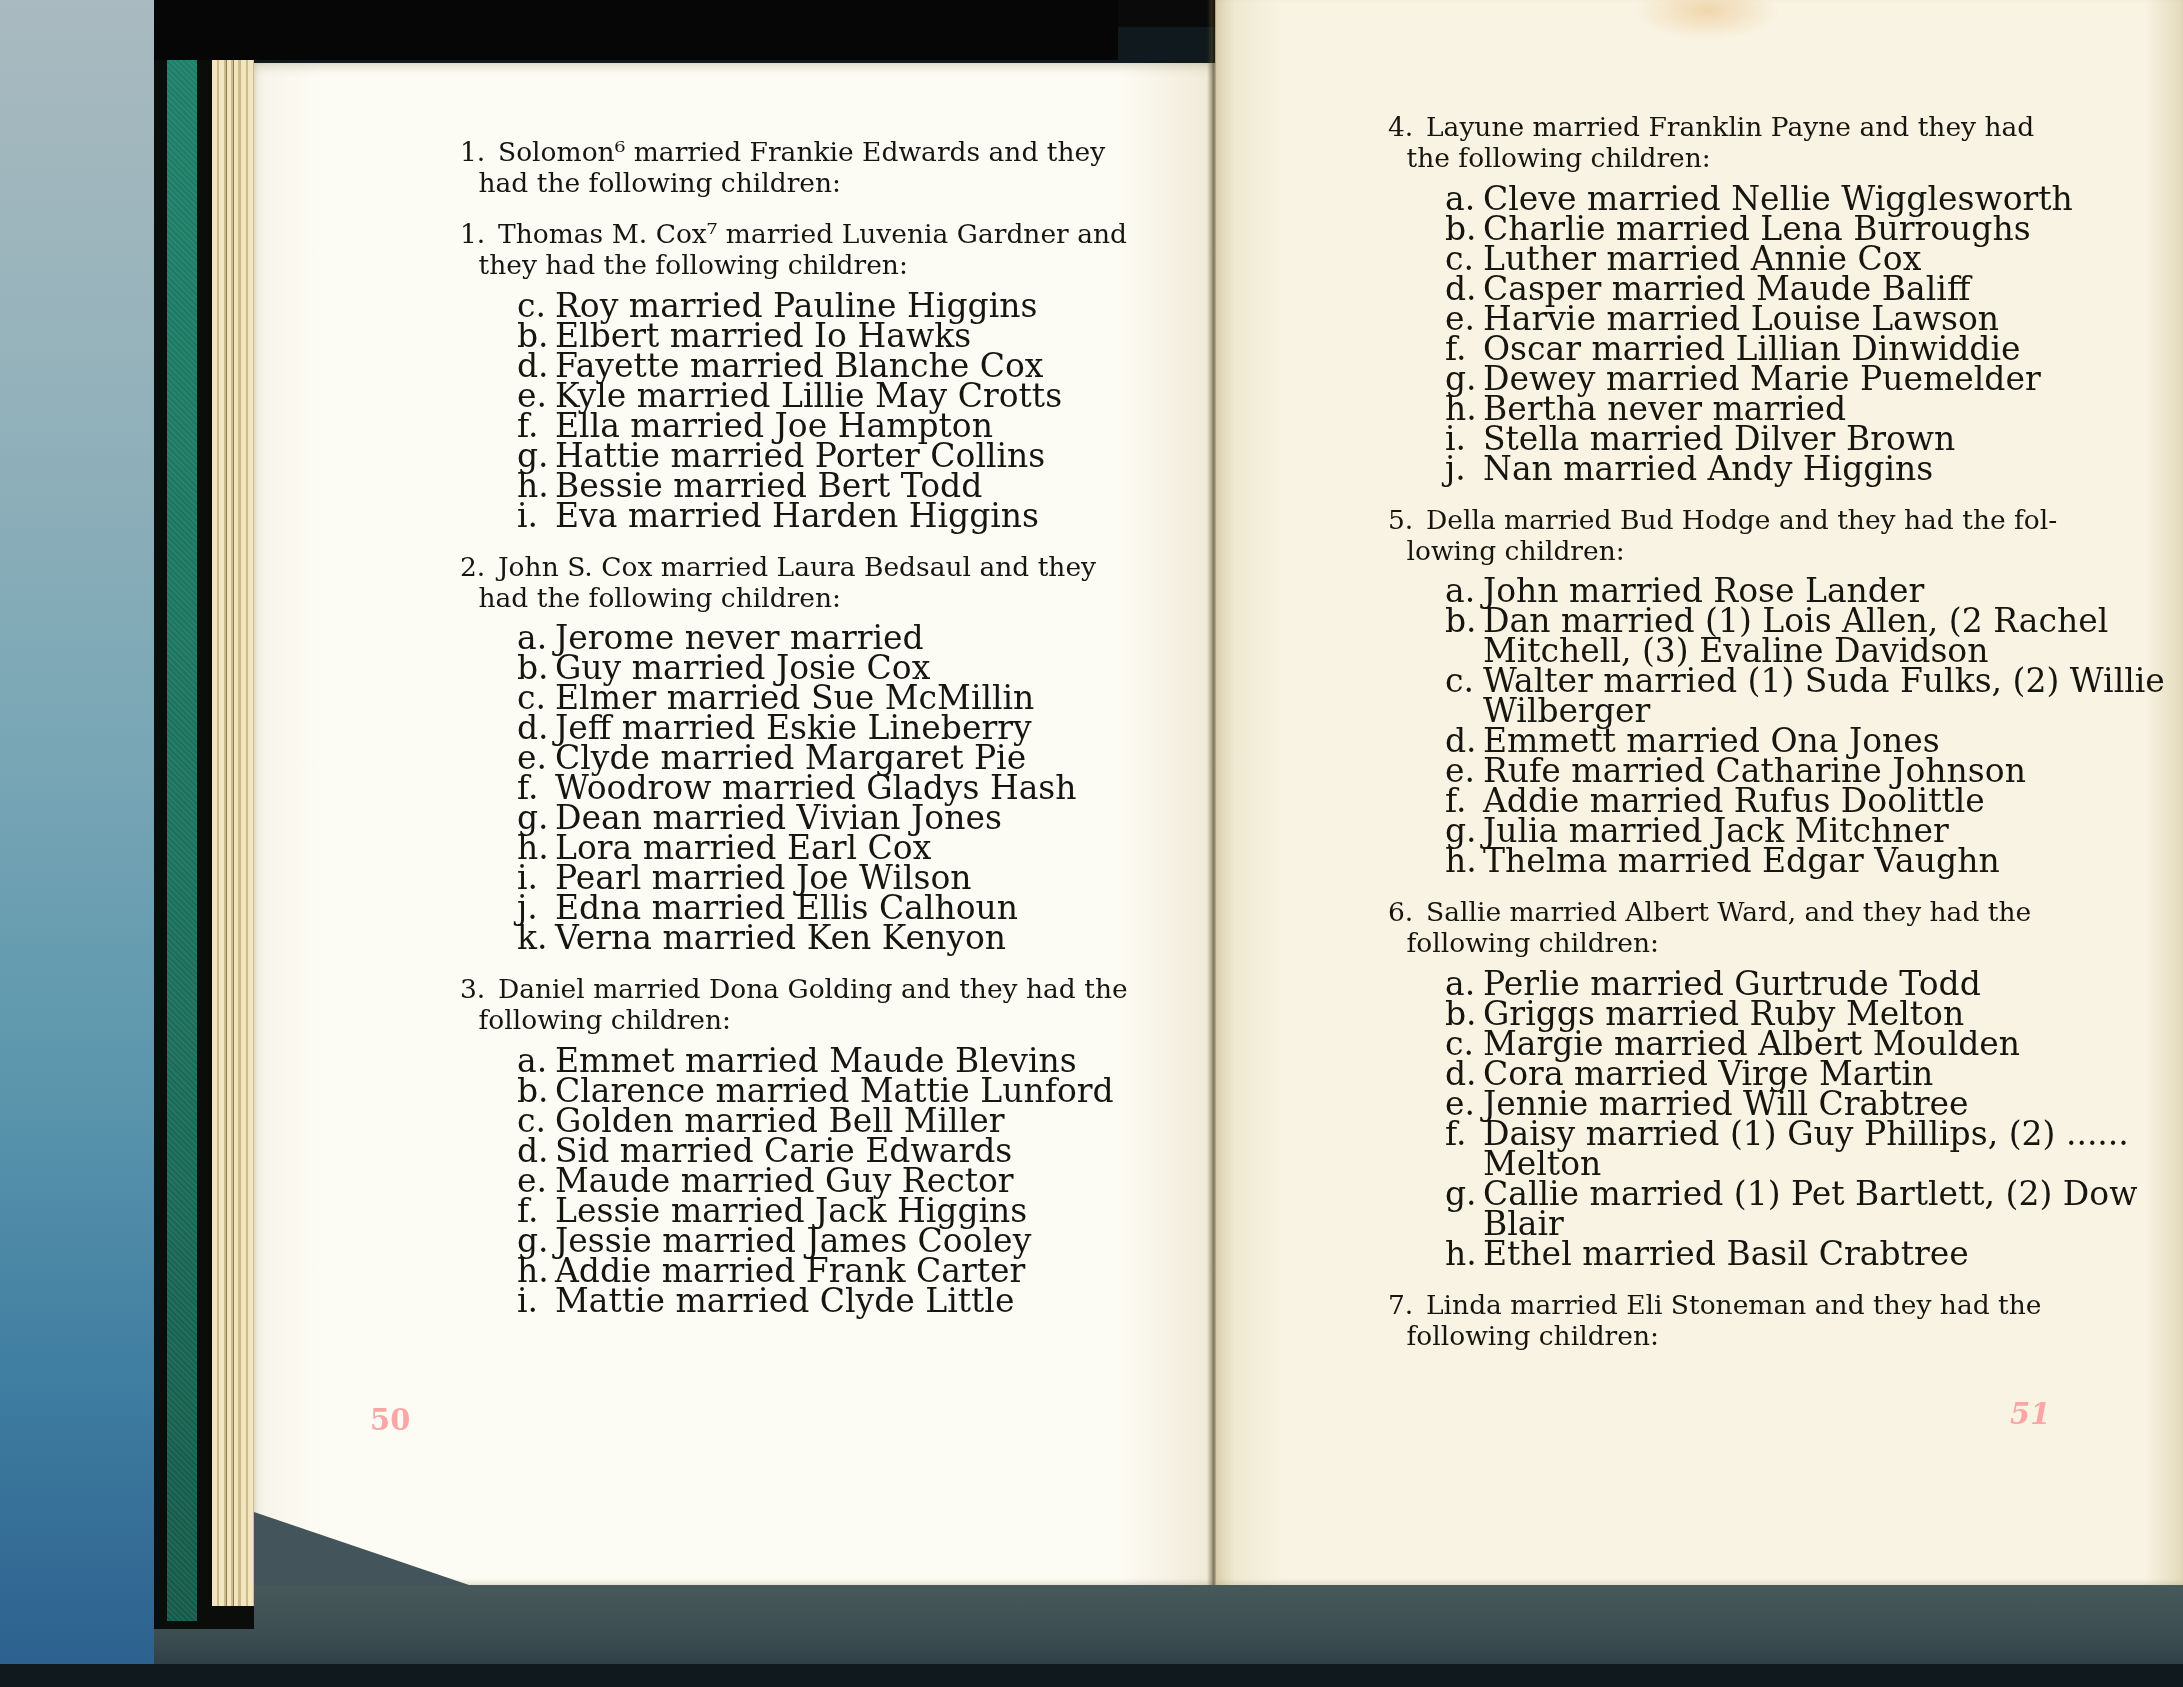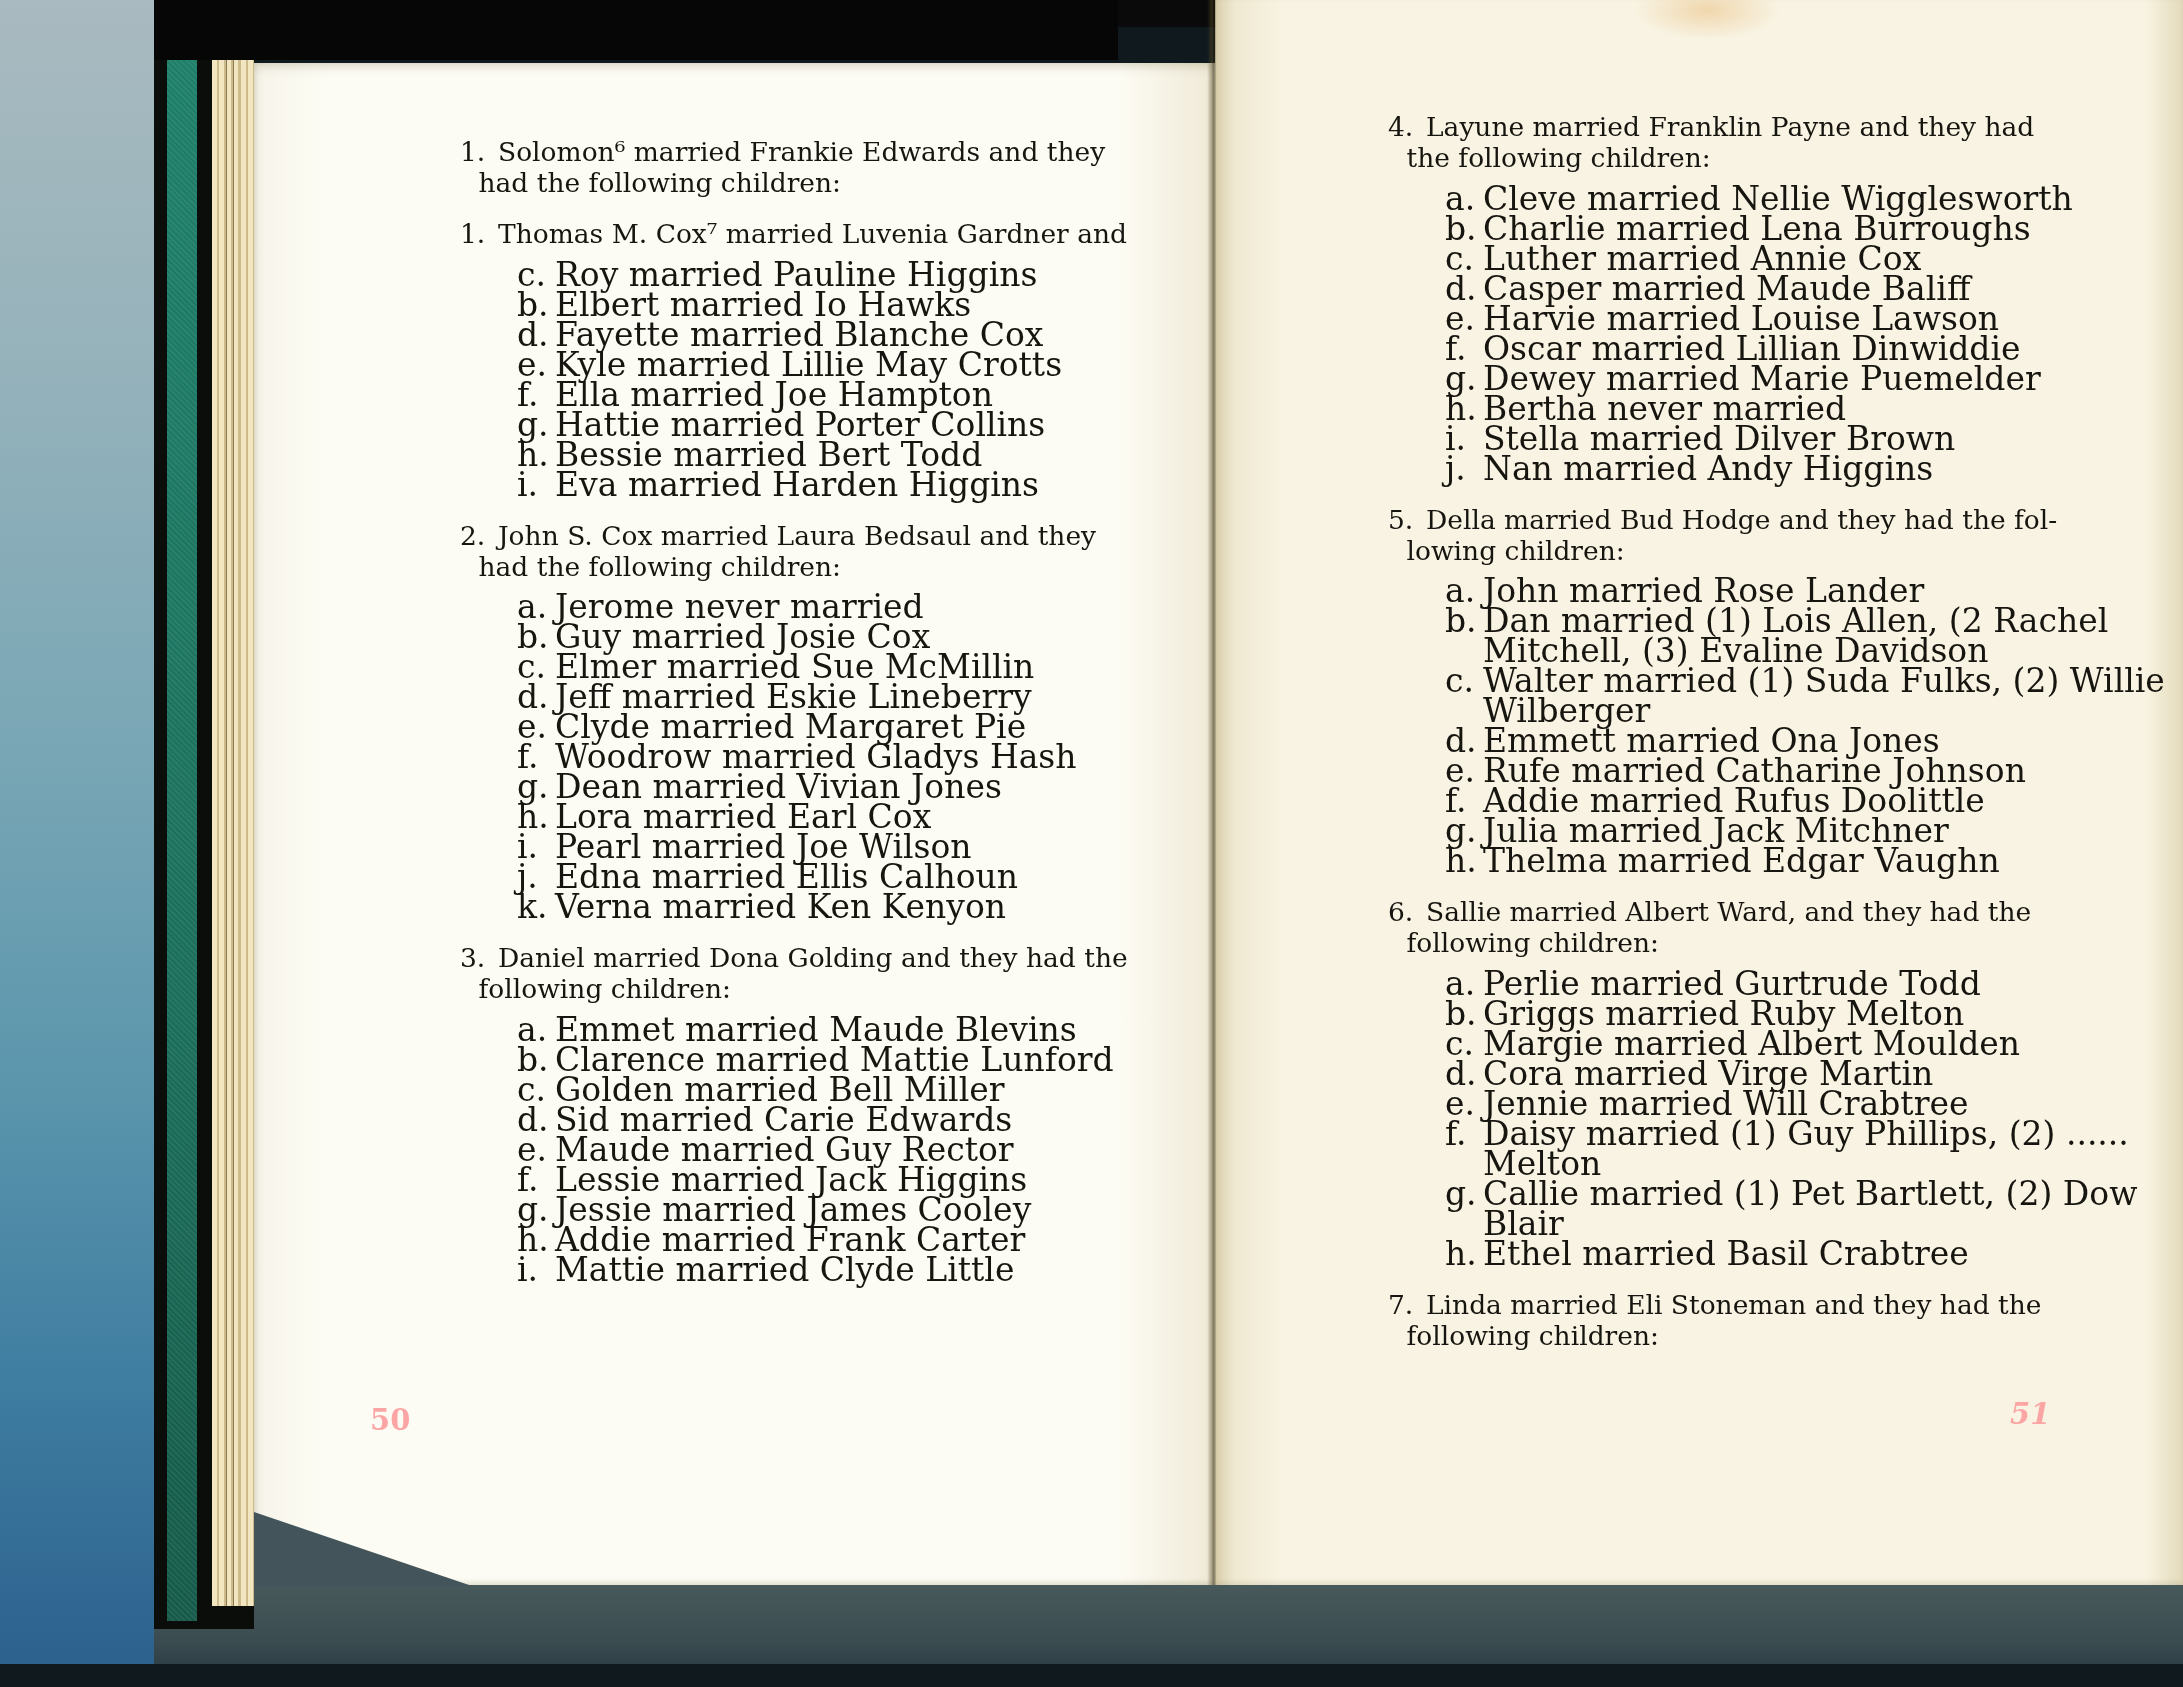--- a/index.html
+++ b/index.html
@@ -71,20 +71,21 @@
   <div class="gutter"></div>
   <div class="smudge"></div>
 
   <div class="content content-left">
       <div class="section">
         <div class="line"><span class="num">1.</span><span class="txt">Solomon⁶ married Frankie Edwards and they</span></div>
         <div class="line cont">had the following children:</div>
       </div>
       <div class="section">
         <div class="line"><span class="num">1.</span><span class="txt">Thomas M. Cox⁷ married Luvenia Gardner and</span></div>
+        <div class="line cont">they had the following children:</div>
         <div class="children">
           <div class="child">
             <div class="cline"><span class="letter">c.</span><span class="txt">Roy married Pauline Higgins</span></div>
           </div>
           <div class="child">
             <div class="cline"><span class="letter">b.</span><span class="txt">Elbert married Io Hawks</span></div>
           </div>
           <div class="child">
             <div class="cline"><span class="letter">d.</span><span class="txt">Fayette married Blanche Cox</span></div>
           </div>

